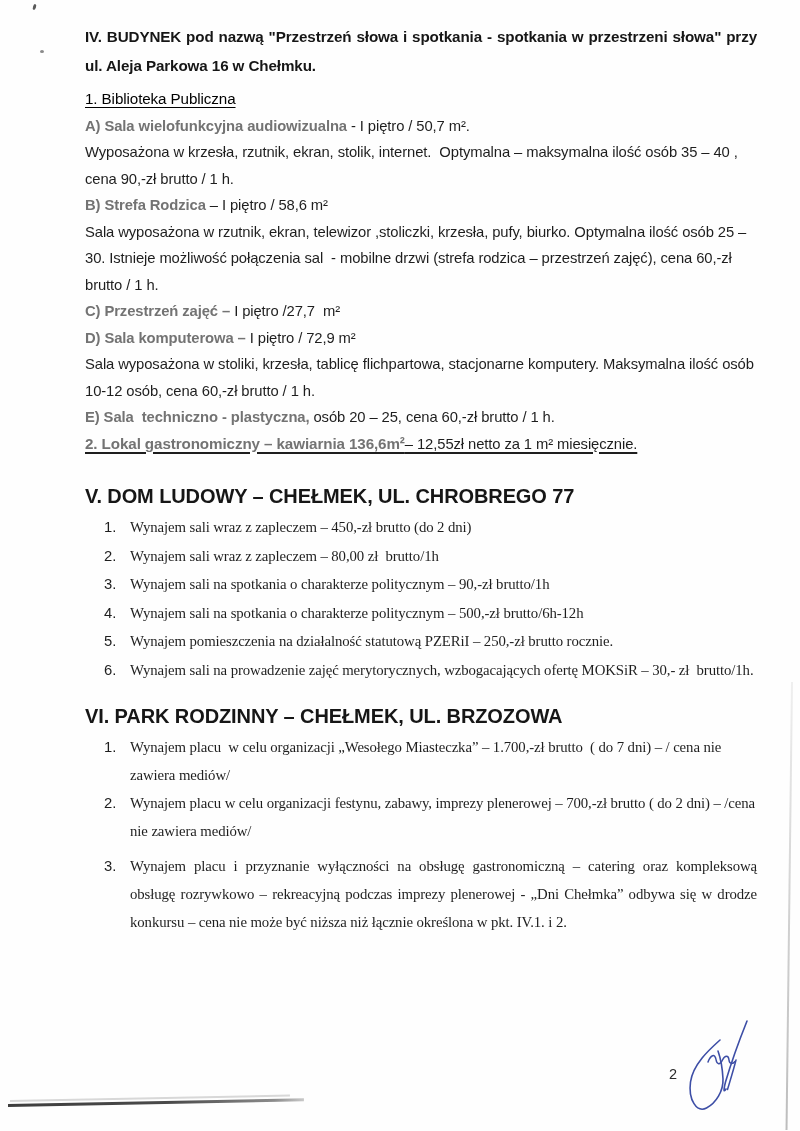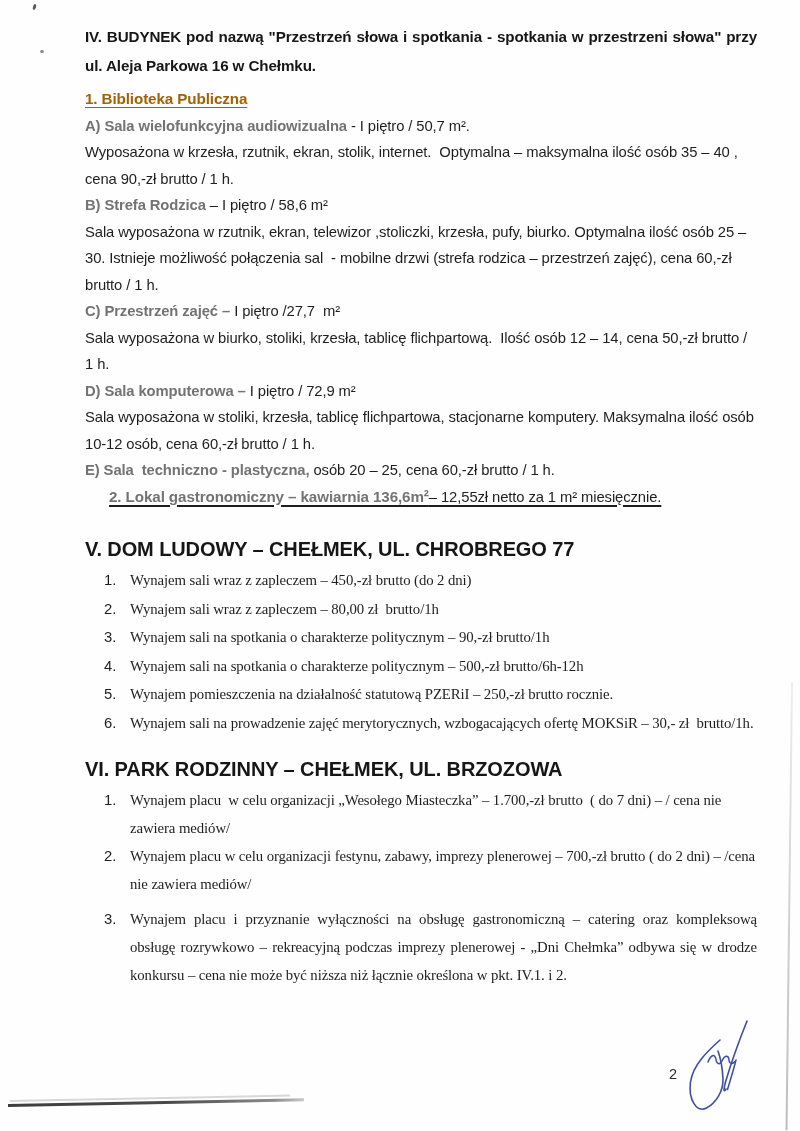--- a/index.html
+++ b/index.html
@@ -17,30 +17,29 @@
     font-size:14.8px;
     letter-spacing:-0.1px;
   }
   .txt{white-space:pre-wrap;}
   p{margin:0;}
   .h-iv{
     font-weight:bold;font-size:15.2px;line-height:29px;
     text-align:justify;color:#161616;margin-bottom:6px;
   }
   .lib-title{
-    font-weight:bold;font-size:15.2px;line-height:26.5px;
-    text-decoration:underline;text-underline-offset:3px;color:#a16207;
+    font-weight:normal;font-size:15.2px;line-height:26.5px;
+    text-decoration:underline;text-underline-offset:3px;color:#000000;
   }
   .body-line{line-height:26.5px;}
   .lead{font-weight:bold;color:#737373;}
   .gastro{
     line-height:26.5px;
     text-decoration:underline;text-underline-offset:3px;
     text-decoration-thickness:1.5px;
-    margin-left:24px;
   }
   .gastro .lead{font-size:15.2px;}
   .sec-title{
     font-weight:bold;font-size:20px;line-height:28px;color:#161616;
   }
   .sec-v-title{margin-top:25px;}
   .sec-vi-title{margin-top:18px;}
   ol.plist{margin:3px 0 0 0;padding:0;list-style:none;}
   ol.plist li{
     position:relative;padding-left:45px;line-height:28.5px;
@@ -87,21 +86,20 @@
 
     <p class="lib-title txt">1. Biblioteka Publiczna</p>
 
     <p class="body-line"><span class="lead txt">A) Sala wielofunkcyjna audiowizualna</span><span class="txt"> - I piętro / 50,7 m².</span></p>
     <p class="body-line txt">Wyposażona w krzesła, rzutnik, ekran, stolik, internet.  Optymalna – maksymalna ilość osób 35 – 40 , cena 90,-zł brutto / 1 h.</p>
 
     <p class="body-line"><span class="lead txt">B) Strefa Rodzica</span><span class="txt"> – I piętro / 58,6 m²</span></p>
     <p class="body-line txt">Sala wyposażona w rzutnik, ekran, telewizor ,stoliczki, krzesła, pufy, biurko. Optymalna ilość osób 25 – 30. Istnieje możliwość połączenia sal  - mobilne drzwi (strefa rodzica – przestrzeń zajęć), cena 60,-zł brutto / 1 h.</p>
 
     <p class="body-line"><span class="lead txt">C) Przestrzeń zajęć –</span><span class="txt"> I piętro /27,7  m²</span></p>
-    <p class="body-line txt">Sala wyposażona w biurko, stoliki, krzesła, tablicę flichpartową.  Ilość osób 12 – 14, cena 50,-zł brutto / 1 h.</p>
 
     <p class="body-line"><span class="lead txt">D) Sala komputerowa –</span><span class="txt"> I piętro / 72,9 m²</span></p>
     <p class="body-line txt">Sala wyposażona w stoliki, krzesła, tablicę flichpartowa, stacjonarne komputery. Maksymalna ilość osób 10-12 osób, cena 60,-zł brutto / 1 h.</p>
 
     <p class="body-line"><span class="lead txt">E) Sala  techniczno - plastyczna,</span><span class="txt"> osób 20 – 25, cena 60,-zł brutto / 1 h.</span></p>
 
     <p class="gastro"><span class="lead txt">2. Lokal gastronomiczny – kawiarnia 136,6m²</span><span class="txt">– 12,55zł netto za 1 m² miesięcznie.</span></p>
 
     <p class="sec-title sec-v-title txt">V. DOM LUDOWY – CHEŁMEK, UL. CHROBREGO 77</p>
 

